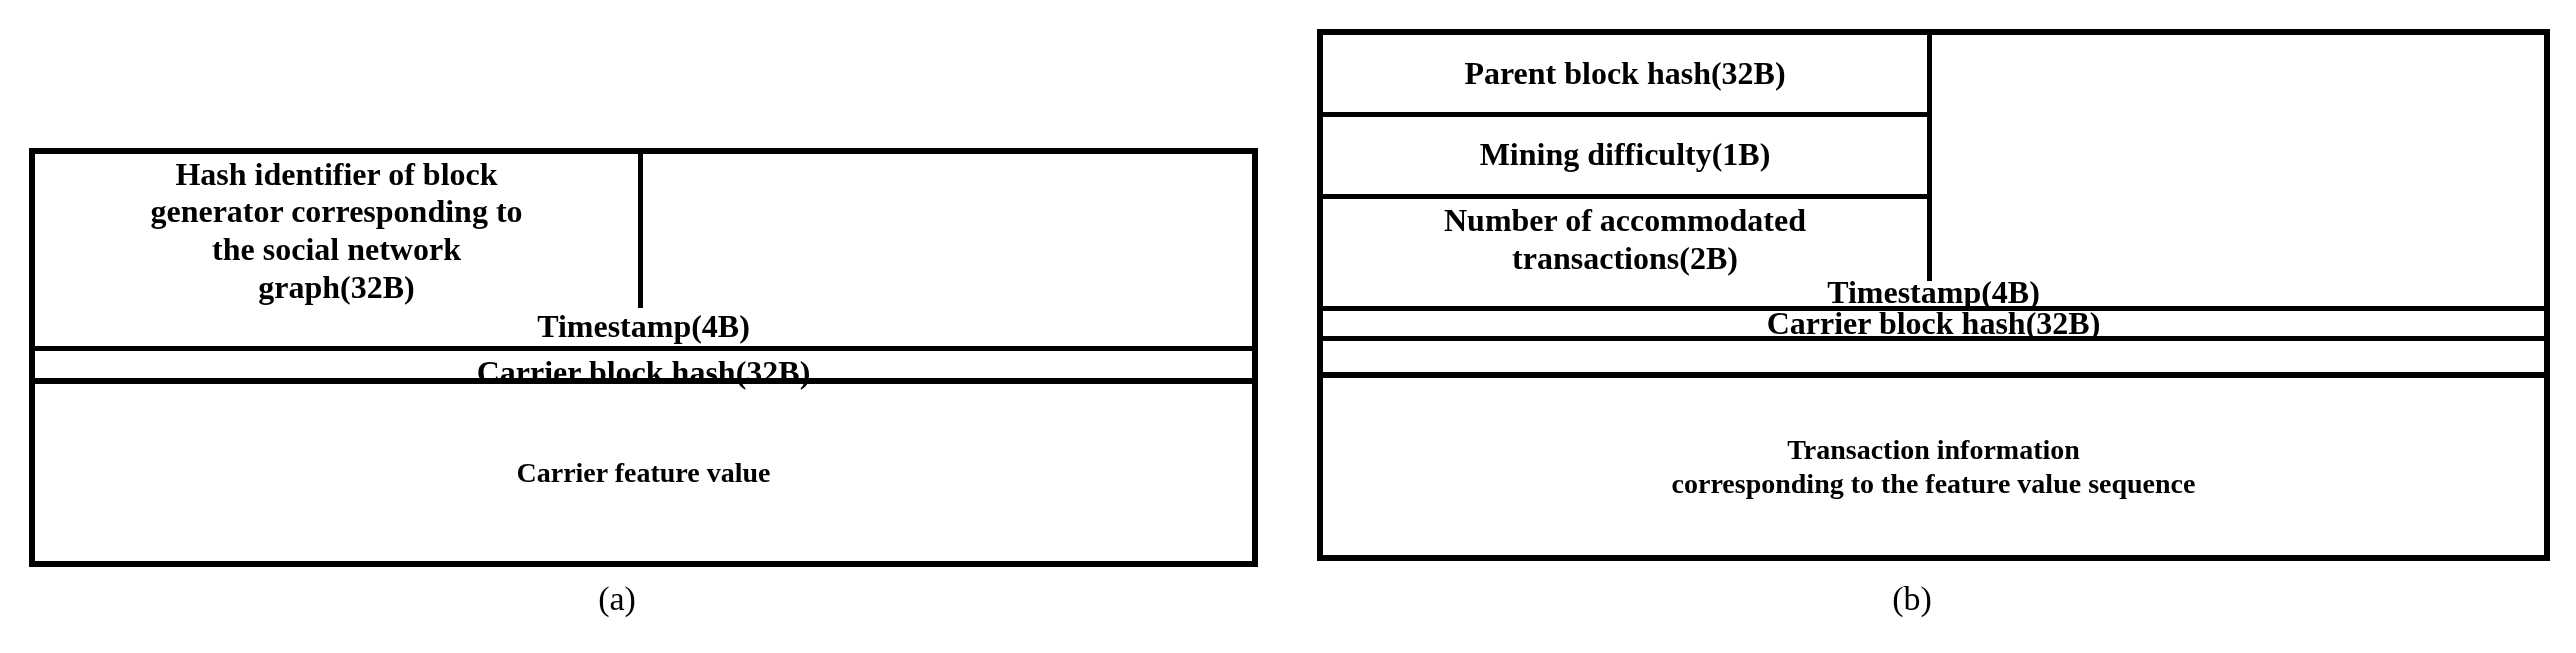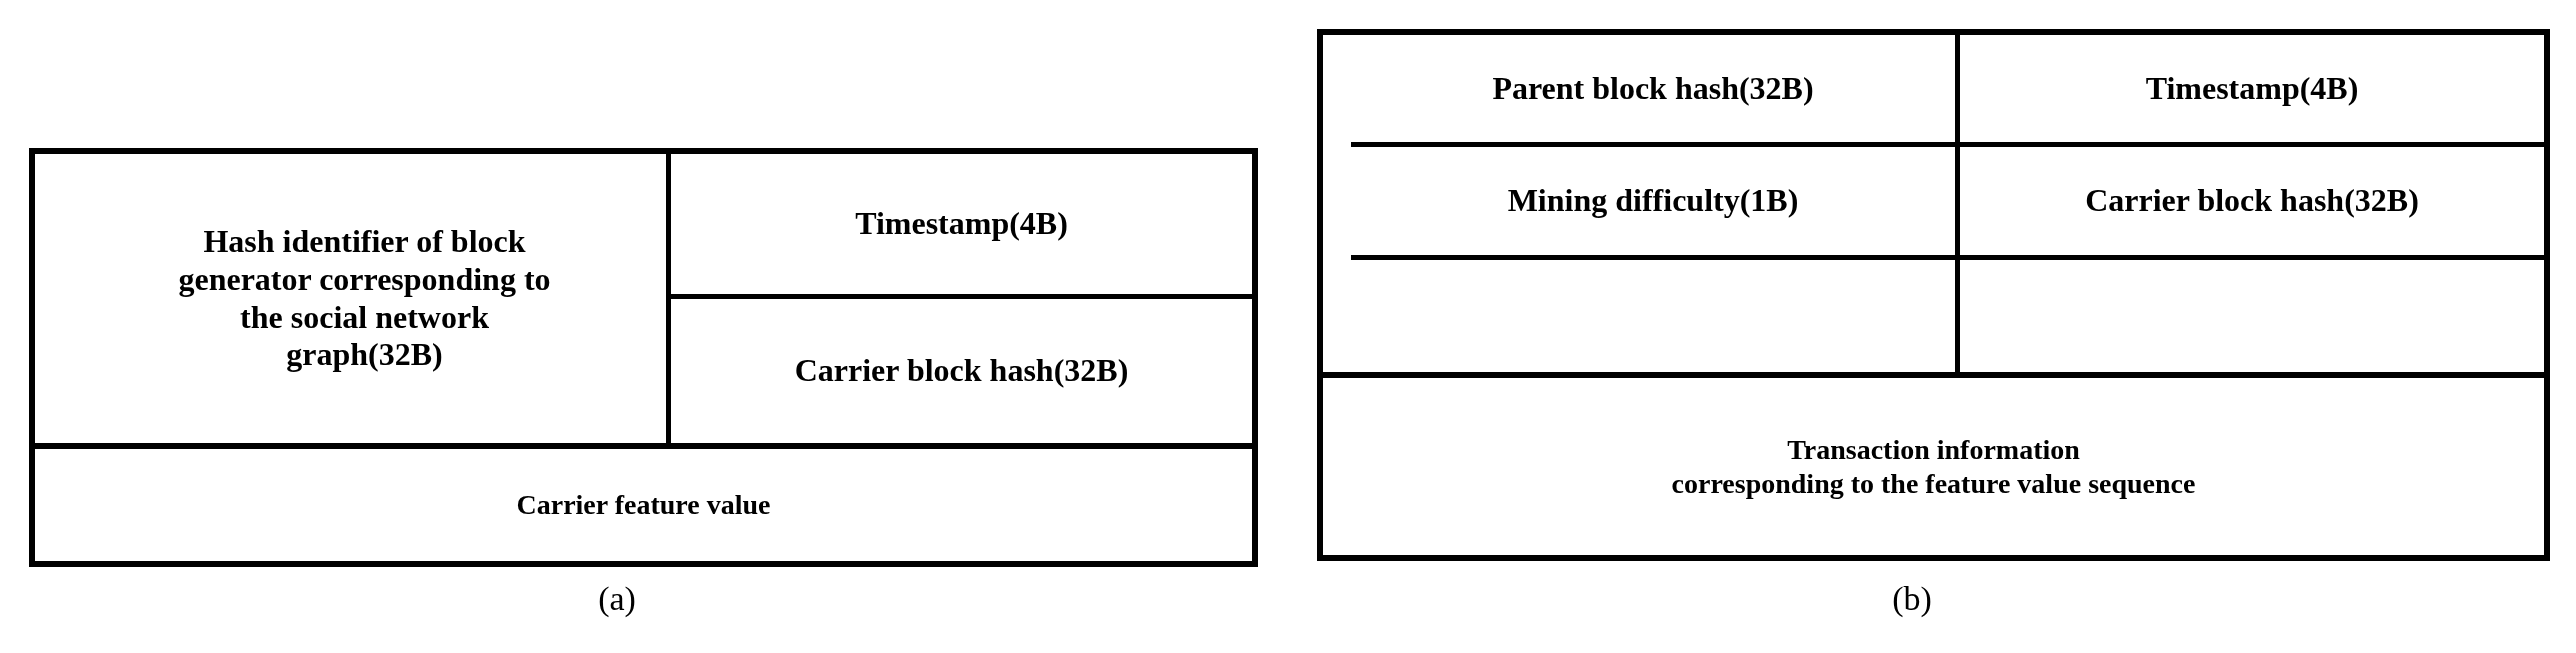--- a/index.html
+++ b/index.html
@@ -21,23 +21,22 @@
     position: absolute;
     box-sizing: border-box;
     border: 6.2px solid #000000;
     background: #ffffff;
     display: flex;
     flex-direction: column;
   }
 
   .tbl-upper {
     display: flex;
-    flex-direction: row;
+    flex-direction: column;
     box-sizing: border-box;
-    padding-left: 28px;
   }
 
   
   .col-left {
     box-sizing: border-box;
     display: flex;
     flex-direction: column;
     border-right: 5.4px solid #000000;
   }
   .col-right {
@@ -90,21 +89,21 @@
   }
 
   
   #table-a {
     left: 29px;
     top: 148px;
     width: 1229px;
     height: 419px;
     font-size: 32px;
   }
-  #table-a .tbl-upper { height: 289px; }
+  #table-a .tbl-upper { height: 224px; }
   #table-a .col-left  { width: 608px; height: 100%; }
   #table-a .col-left .cell { height: 100%; font-size: 32px; }
   #table-a .col-right .cell { height: 50%; font-size: 32px; }
   #table-a .tbl-lower { font-size: 28px; }
 
   
   #table-b {
     left: 1317px;
     top: 29px;
     width: 1233px;
@@ -141,20 +140,22 @@
     <div class="tbl-lower">Carrier feature value</div>
   </div>
 
   <div id="caption-a" class="caption">(a)</div>
 
   <div id="table-b" class="blocktable">
     <div class="tbl-upper">
       <div class="col-left">
         <div class="cell rowsep">Parent block hash(32B)</div>
         <div class="cell rowsep">Mining difficulty(1B)</div>
+        <div class="cell">Number of accommodated
+transactions(2B)</div>
       </div>
       <div class="col-right">
         <div class="cell rowsep">Timestamp(4B)</div>
         <div class="cell rowsep">Carrier block hash(32B)</div>
       </div>
     </div>
     <div class="tbl-lower">Transaction information
 corresponding to the feature value sequence</div>
   </div>
 

